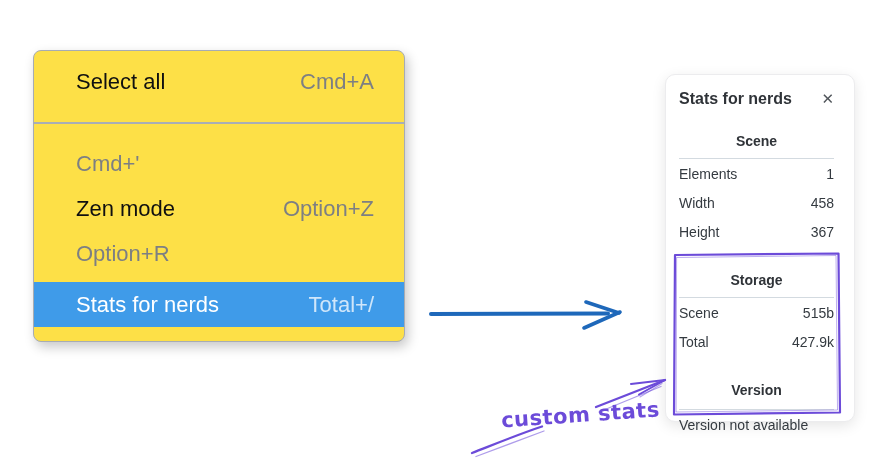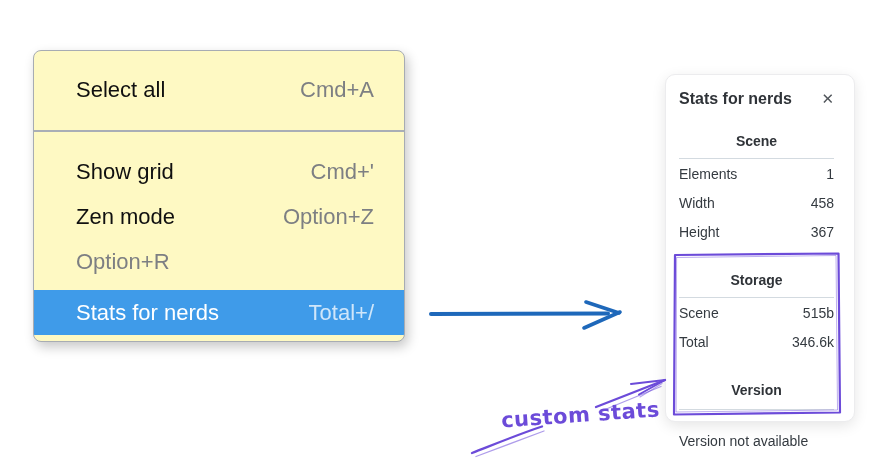--- a/index.html
+++ b/index.html
@@ -3,25 +3,25 @@
 <meta charset="utf-8">
 <style>
   * { margin: 0; padding: 0; box-sizing: border-box; }
   html, body { width: 873px; height: 461px; background: #ffffff; overflow: hidden; }
   body { position: relative; font-family: "Liberation Sans", sans-serif; }
 
   
   .menu {
     position: absolute; left: 33px; top: 50px;
     width: 372px; height: 292px;
-    background: #fef9c3;
+    background: #fde047;
     border: 1px solid #a7acb3;
     border-radius: 8px;
     box-shadow: 3px 5px 12px rgba(0,0,0,0.22);
-    padding-top: 16px;
+    padding-top: 8px;
     overflow: hidden;
   }
   .menu-item {
     height: 45px;
     display: flex; align-items: center; justify-content: space-between;
     padding: 0 30px 0 42px;
     font-size: 22px;
     color: #101010;
     cursor: default;
   }
@@ -62,21 +62,21 @@
     text-align: center; font-weight: bold; font-size: 14px; color: #2f3338;
     height: 20px; line-height: 20px;
   }
   .sec-head.first { margin-top: 20px; }
   .sec-head.next  { margin-top: 24px; }
   .divider { height: 1px; background: #d3dae0; margin-top: 7px; }
   .divider.version { margin-top: 9px; }
   .stat-row {
     height: 29px; display: flex; align-items: center; justify-content: space-between;
   }
-  .stat-note { height: 29px; display: flex; align-items: center; margin-top: 16px; }
+  .stat-note { height: 29px; display: flex; align-items: center; }
 
   
   .overlay {
     position: absolute; left: 0; top: 0; width: 873px; height: 461px;
     pointer-events: none;
   }
   .annotation-text {
     position: absolute; left: 501px; top: 403px;
     color: #6c4bd9;
     font-size: 21px; font-weight: 600;
@@ -89,21 +89,20 @@
 </head>
 <body>
 
 <div class="menu">
   <div class="menu-item">
     <span>Select all</span>
     <span class="shortcut">Cmd+A</span>
   </div>
   <div class="menu-sep"></div>
   <div class="menu-item">
-    <span>Show grid</span>
     <span class="shortcut">Cmd+'</span>
   </div>
   <div class="menu-item">
     <span>Zen mode</span>
     <span class="shortcut">Option+Z</span>
   </div>
   <div class="menu-item">
     <span class="shortcut">Option+R</span>
   </div>
   <div class="menu-item selected">
@@ -137,21 +136,21 @@
 
   <div>
     <div class="sec-head next">Storage</div>
     <div class="divider"></div>
     <div class="stat-row">
       <span>Scene</span>
       <span>515b</span>
     </div>
     <div class="stat-row">
       <span>Total</span>
-      <span>346.6k</span>
+      <span>427.9k</span>
     </div>
   </div>
 
   <div>
     <div class="sec-head next">Version</div>
     <div class="divider version"></div>
     <div class="stat-note">Version not available</div>
   </div>
 </div>
 

